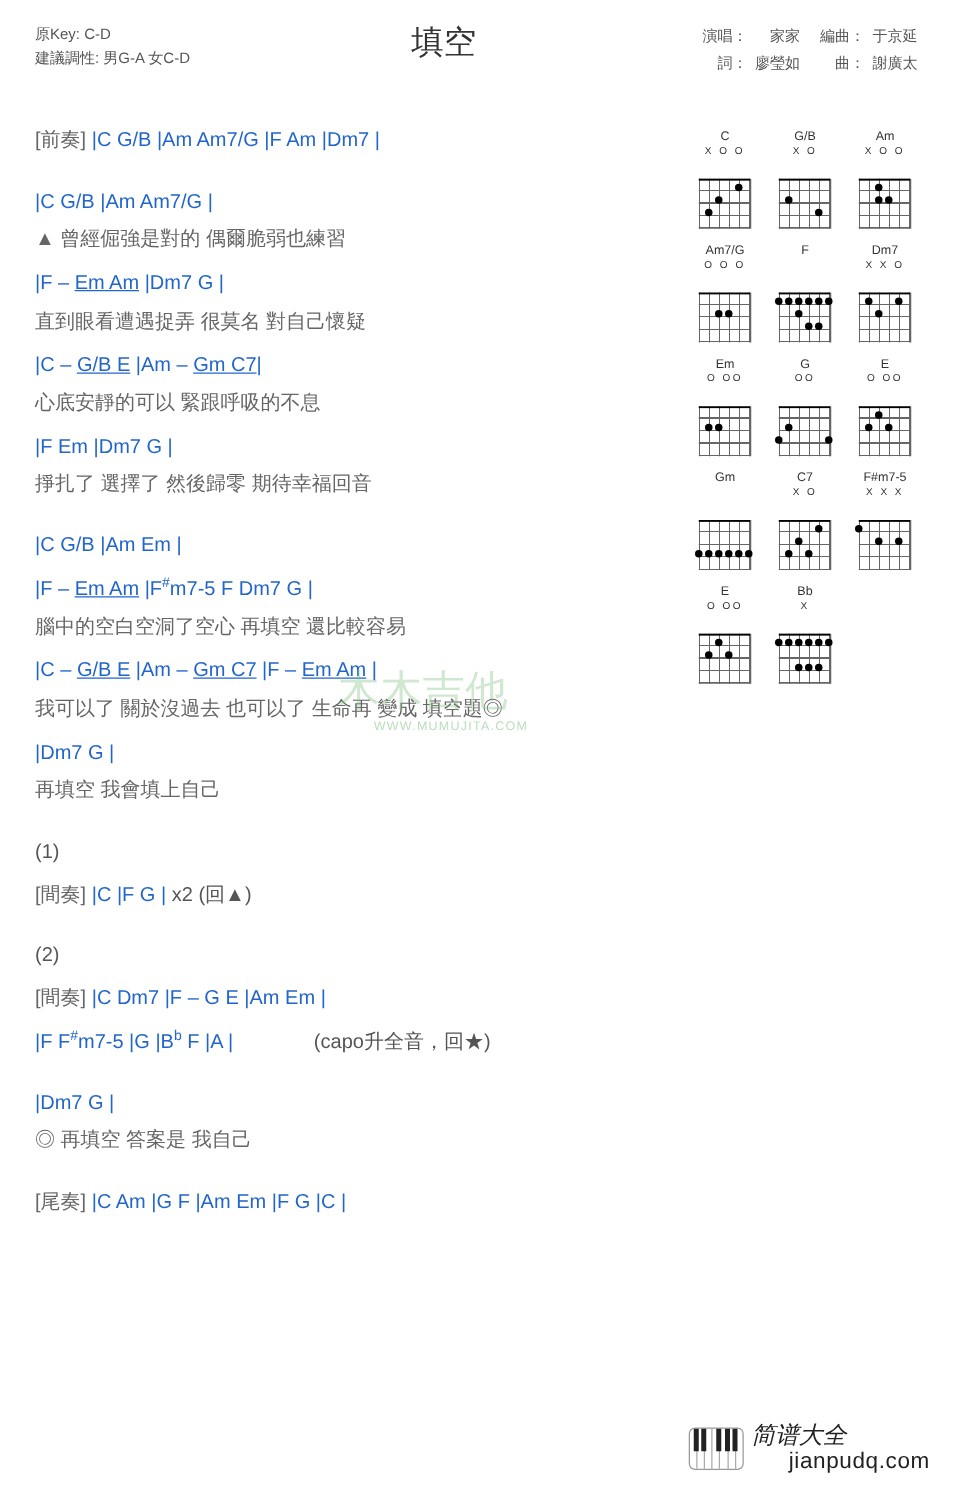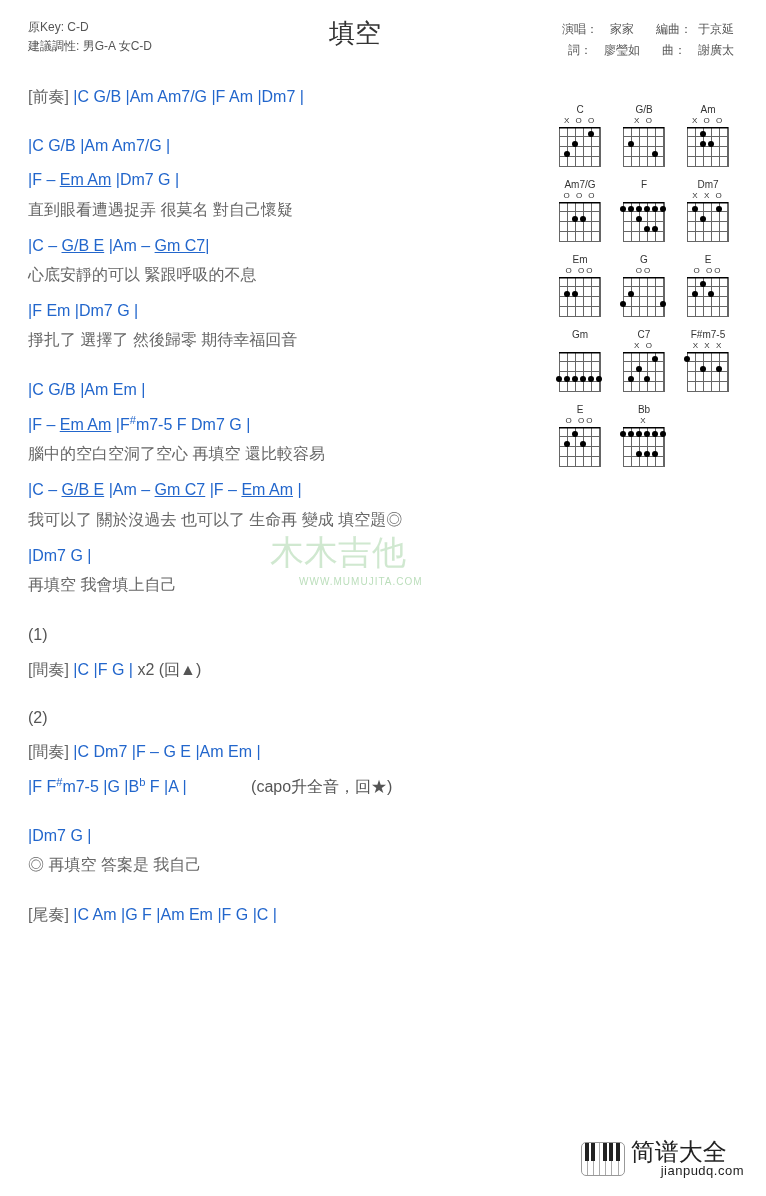--- a/index.html
+++ b/index.html
@@ -9,24 +9,24 @@
     background: #fff;
     font-family: "Microsoft YaHei", "PingFang SC", Arial, sans-serif;
     font-size: 15px;
     color: #555;
     position: relative;
     padding: 18px 28px;
   }
   .header-row { display: flex; justify-content: space-between; align-items: flex-start; margin-bottom: 6px; }
   .left-meta { font-size: 12px; color: #555; line-height: 1.6; }
   .title { font-size: 26px; color: #333; font-weight: 400; text-align: center; flex: 1; margin-top: -2px; }
-  .right-meta { font-size: 12px; color: #555; line-height: 1.6; text-align: center; }
+  .right-meta { font-size: 12px; color: #555; line-height: 1.6; text-align: right; }
   .right-meta td { padding: 0 2px; }
 
-  .sheet { margin-top: 20px; }
+  .sheet { margin-top: 36px; }
   .line { margin-bottom: 4px; line-height: 1.9; font-size: 16px; }
   .chord-line { color: #2266cc; }
   .chord { color: #2266cc; }
   .plain { color: #555; }
   .lyric-line { color: #666; font-size: 16px; margin-bottom: 10px; }
   .section-tag { color: #666; }
 
   .chord-grid-area {
     position: absolute;
     top: 100px;
@@ -34,21 +34,21 @@
     width: 200px;
   }
   .chord-diagram {
     display: inline-block;
     width: 60px;
     vertical-align: top;
     margin: 4px 2px 8px 2px;
     text-align: center;
   }
   .chord-diagram .dname { font-size: 10px; color: #333; margin-bottom: 1px; display:block;}
-  .chord-diagram .xo { font-size: 8px; color:#333; letter-spacing: 2px; display:block; height:9px; margin-bottom:2px;}
+  .chord-diagram .xo { font-size: 8px; color:#333; letter-spacing: 2px; display:block; height:9px; margin-bottom:18px;}
   .fretboard {
     width: 42px;
     height: 40px;
     margin: 0 auto;
     position: relative;
     background:
       linear-gradient(#000,#000) 0 0/100% 1.5px no-repeat,
       repeating-linear-gradient(to bottom, transparent 0 9px, #666 9px 10px) 0 0/100% 100%,
       repeating-linear-gradient(to right, #666 0 1px, transparent 1px 8px) 0 0/100% 100%;
     border-right:1px solid #666;
@@ -78,22 +78,22 @@
     border-radius: 5px;
     position: relative;
     display:flex;
   }
   .logo .keys span { flex:1; border-right:1px solid #aaa; position:relative;}
   .logo .keys span:last-child{border-right:none;}
   .logo .keys span.b::after{
     content:""; position:absolute; top:0; right:-2px; width:4px; height:18px; background:#222;
   }
   .logo-text { line-height:1.05; }
-  .logo-text .big { font-size: 24px; font-weight: 500; }
-  .logo-text .url { font-size: 13px; color: #222; letter-spacing: 0.5px; padding-left: 30px; }
+  .logo-text .big { font-size: 19px; font-weight: 500; font-style: italic; }
+  .logo-text .url { font-size: 18px; color: #222; letter-spacing: 0.5px; padding-left: 30px; }
 
   u.ul { text-decoration: underline; text-decoration-color:#2266cc; }
   sup { font-size: 0.7em; }
 
   .content-col { width: 510px; }
   .spacer { height: 14px; }
 </style>
 </head>
 <body>
 
@@ -133,20 +133,21 @@
 <div class="sheet content-col">
 
   <div class="line">
     <span class="section-tag">[前奏]</span>
     <span class="chord-line"> |C  G/B  |Am  Am7/G  |F  Am  |Dm7     |</span>
   </div>
 
   <div class="spacer"></div>
 
   <div class="line chord-line">|C      G/B         |Am     Am7/G    |</div>
+  <div class="lyric-line">▲ 曾經倔強是對的    偶爾脆弱也練習</div>
 
   <div class="line chord-line">
     <span class="chord">|F   –    </span><u class="ul chord">Em  Am</u><span class="chord">    |Dm7         G            |</span>
   </div>
   <div class="lyric-line"> 直到眼看遭遇捉弄   很莫名   對自己懷疑</div>
 
   <div class="line chord-line">
     <span class="chord">|C  –  </span><u class="ul chord">G/B  E</u><span class="chord">     |Am     –    </span><u class="ul chord">Gm C7</u><span class="chord">|</span>
   </div>
   <div class="lyric-line">   心底安靜的可以    緊跟呼吸的不息</div>

